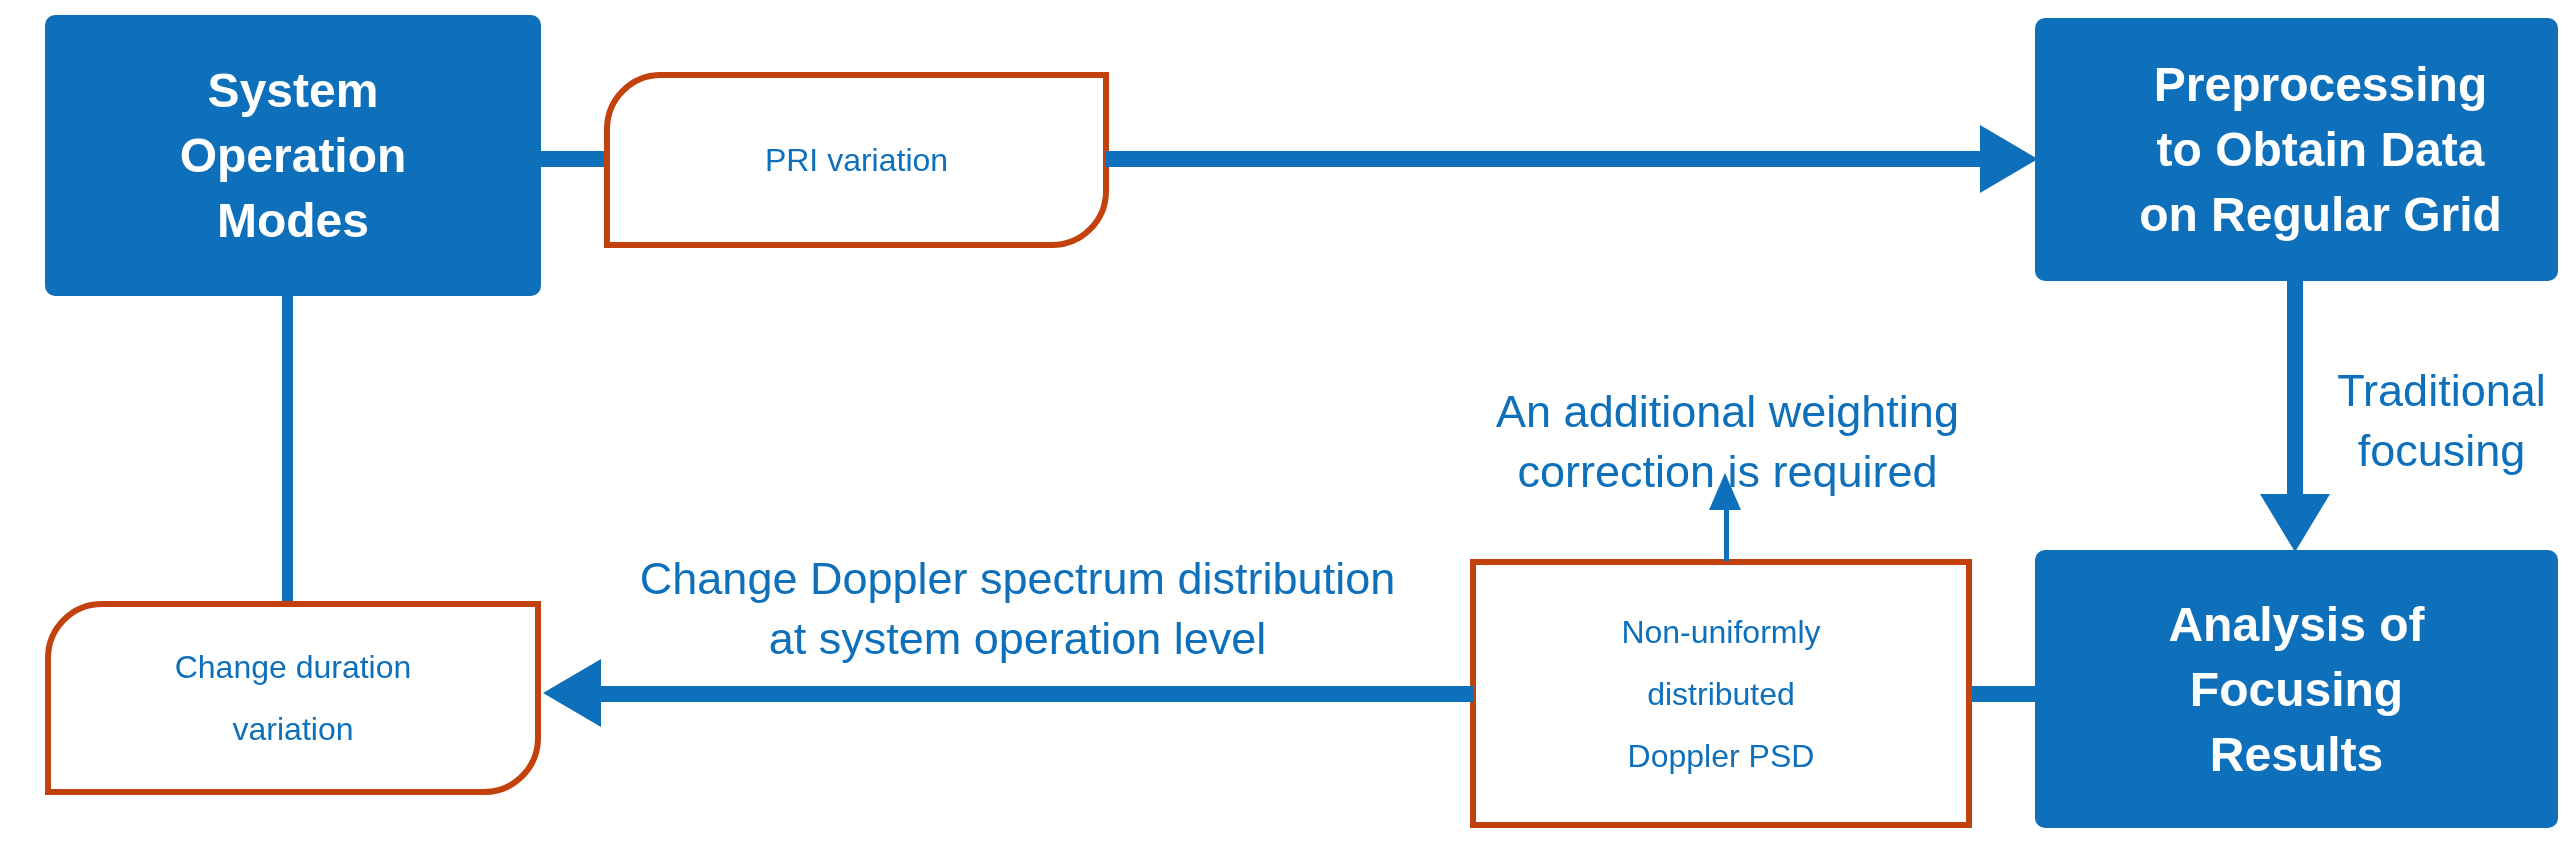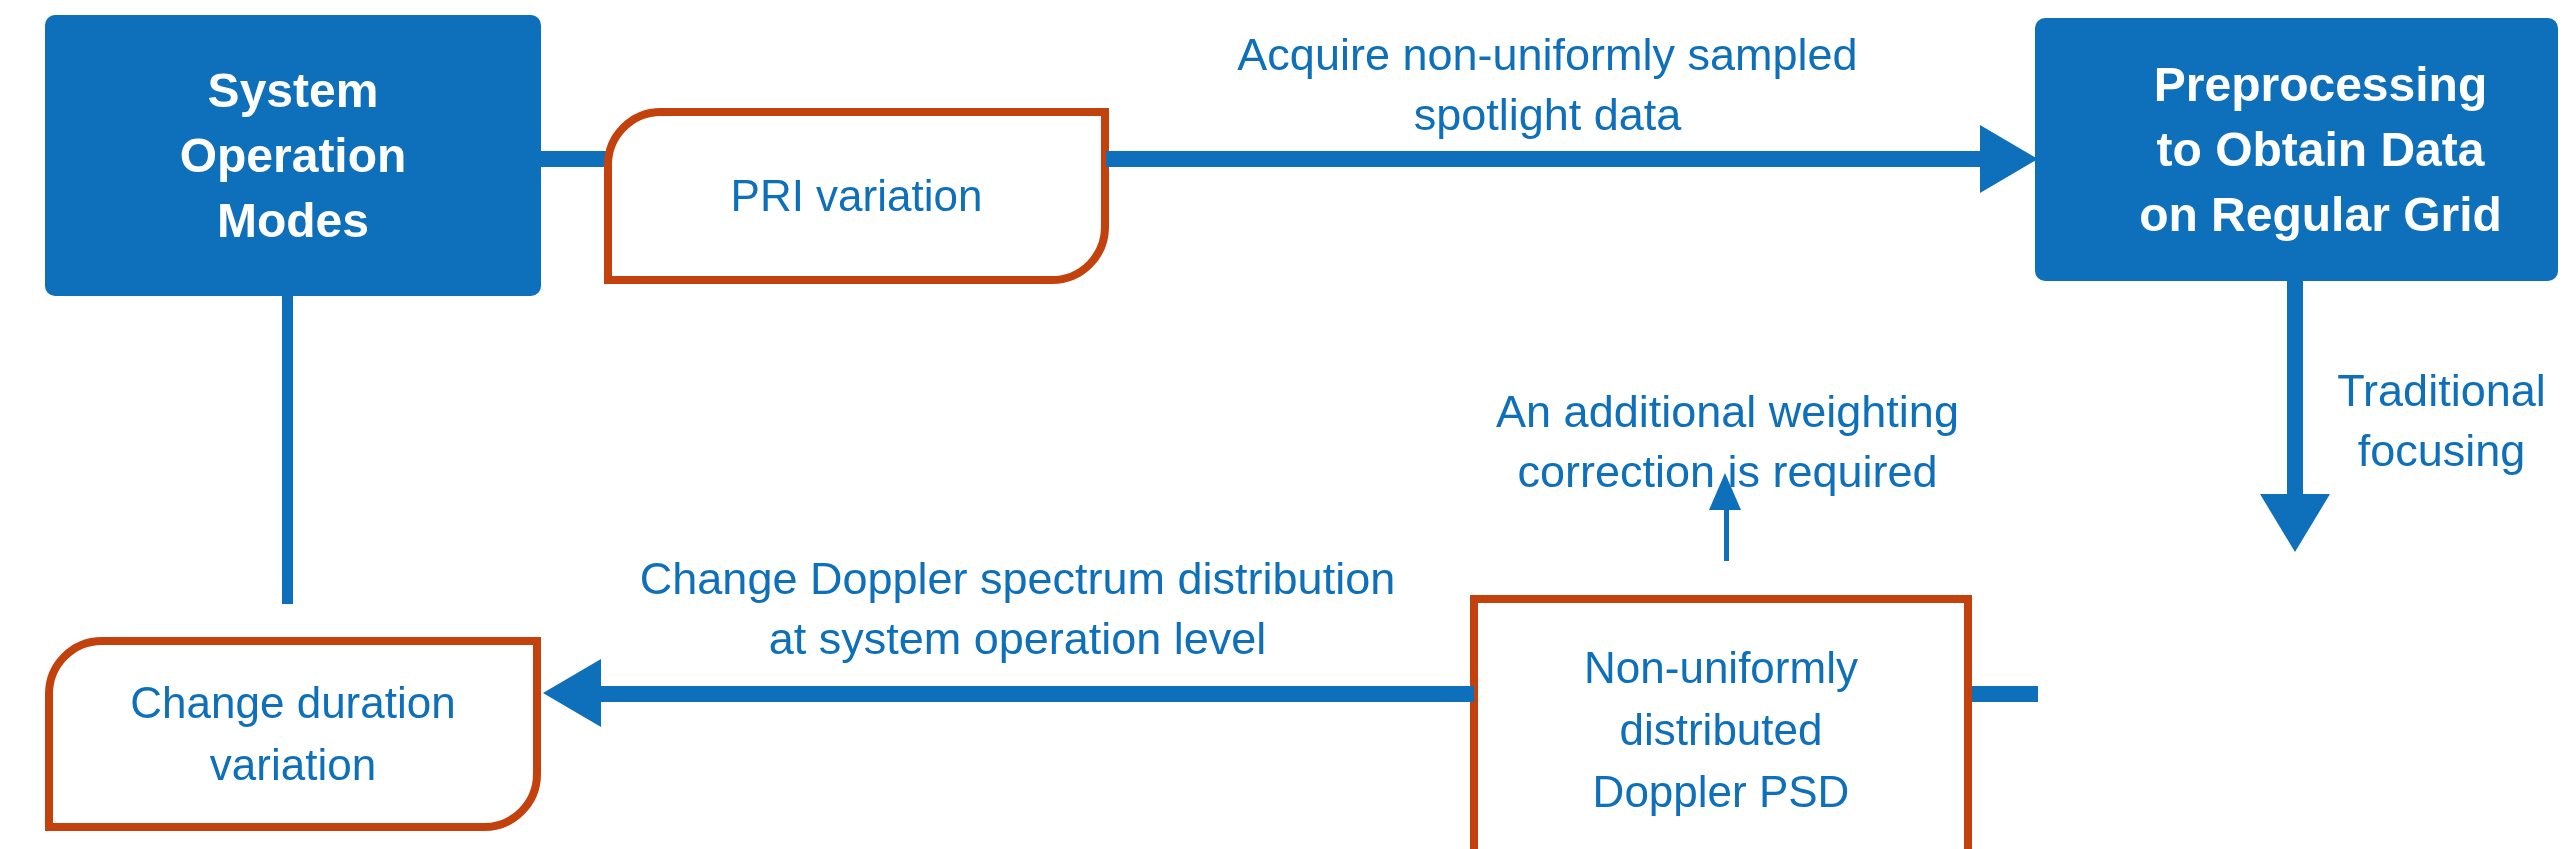--- a/index.html
+++ b/index.html
@@ -9,22 +9,22 @@
   }
   .node{
     position:absolute;display:flex;align-items:center;justify-content:center;
     text-align:center;white-space:pre-line;box-sizing:border-box;
   }
   .node-filled{
     background:#0E6FBA;color:#ffffff;font-weight:bold;
     font-size:48px;line-height:65px;border-radius:10px;
   }
   .node-outline{
-    background:#ffffff;color:#0E6FBA;border:8px solid #c2410c;
-    font-size:44px;line-height:62px;margin-top:36px;
+    background:#ffffff;color:#0E6FBA;border:6px solid #c2410c;
+    font-size:32px;line-height:62px;
   }
   .corner-alt{border-radius:57px 0 57px 0;}
   .edge-label{
     position:absolute;color:#0E6FBA;font-size:45px;line-height:60px;
     text-align:center;white-space:pre-line;
   }
   .shaft{position:absolute;background:#0E6FBA;}
   .tri{position:absolute;width:0;height:0;}
   .tri-right{border-top:34px solid transparent;border-bottom:34px solid transparent;border-left:58px solid #0E6FBA;}
   .tri-left {border-top:34px solid transparent;border-bottom:34px solid transparent;border-right:58px solid #0E6FBA;}
@@ -40,33 +40,34 @@
 Operation
 Modes</div>
 
   <div class="shaft" style="left:538px;top:151px;width:69px;height:15.5px;"></div>
 
   <div class="node node-outline corner-alt" style="left:604px;top:72px;width:505px;height:176px;">PRI variation</div>
 
   <div class="shaft" style="left:1106px;top:151px;width:876px;height:15.5px;"></div>
   <div class="tri tri-right" style="left:1980px;top:125px;"></div>
 
-  <div class="edge-label" style="left:1195px;top:25px;width:705px;">Acquire non-uniformly sampled
-spotlight data</div>
 
   <div class="node node-filled" style="left:2035px;top:18px;width:523px;height:263px;padding-left:48px;">Preprocessing
 to Obtain Data
 on Regular Grid</div>
 
   <div class="shaft" style="left:2287px;top:280px;width:15.5px;height:216px;"></div>
   <div class="tri tri-down" style="left:2260px;top:494px;"></div>
 
   <div class="edge-label" style="left:2316px;top:361px;width:251px;">Traditional
 focusing</div>
 
+  <div class="node node-filled" style="left:2035px;top:550px;width:523px;height:278px;">Analysis of
+Focusing
+Results</div>
 
   <div class="shaft" style="left:1969px;top:686px;width:69px;height:15.5px;"></div>
 
   <div class="node node-outline" style="left:1470px;top:559px;width:502px;height:269px;">Non-uniformly
 distributed
 Doppler PSD</div>
 
   <div class="shaft" style="left:1724px;top:508px;width:5.4px;height:53px;"></div>
   <div class="tri tri-up-small" style="left:1709px;top:473px;"></div>
 

